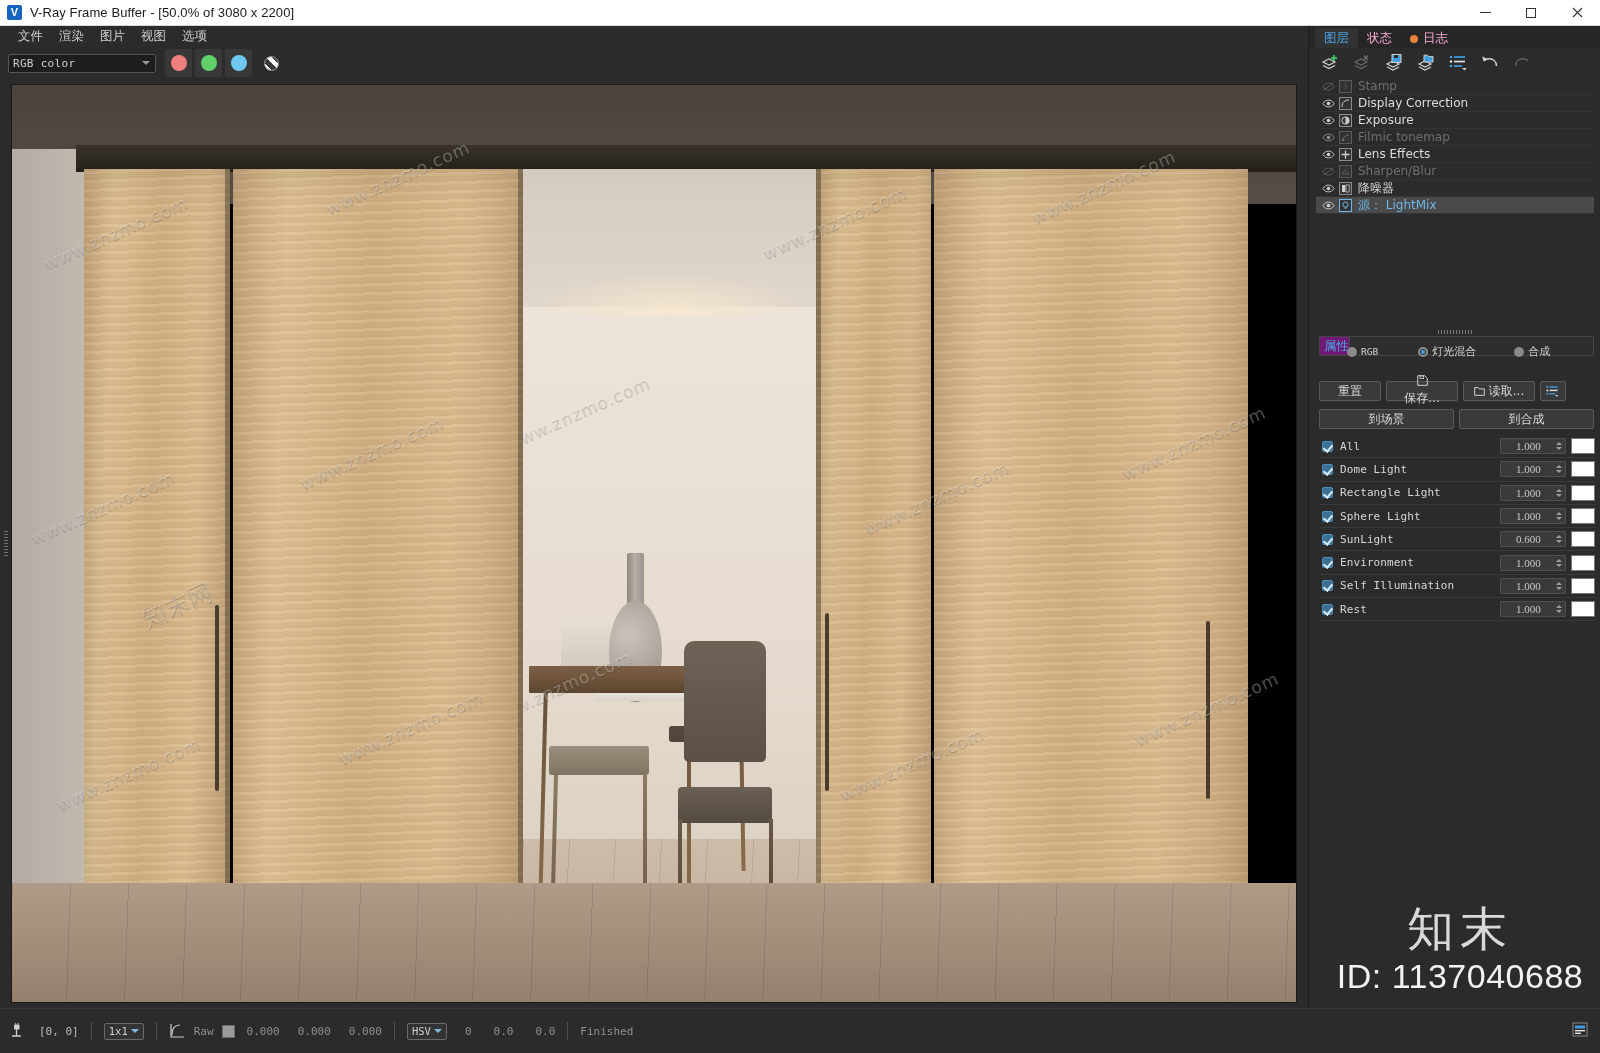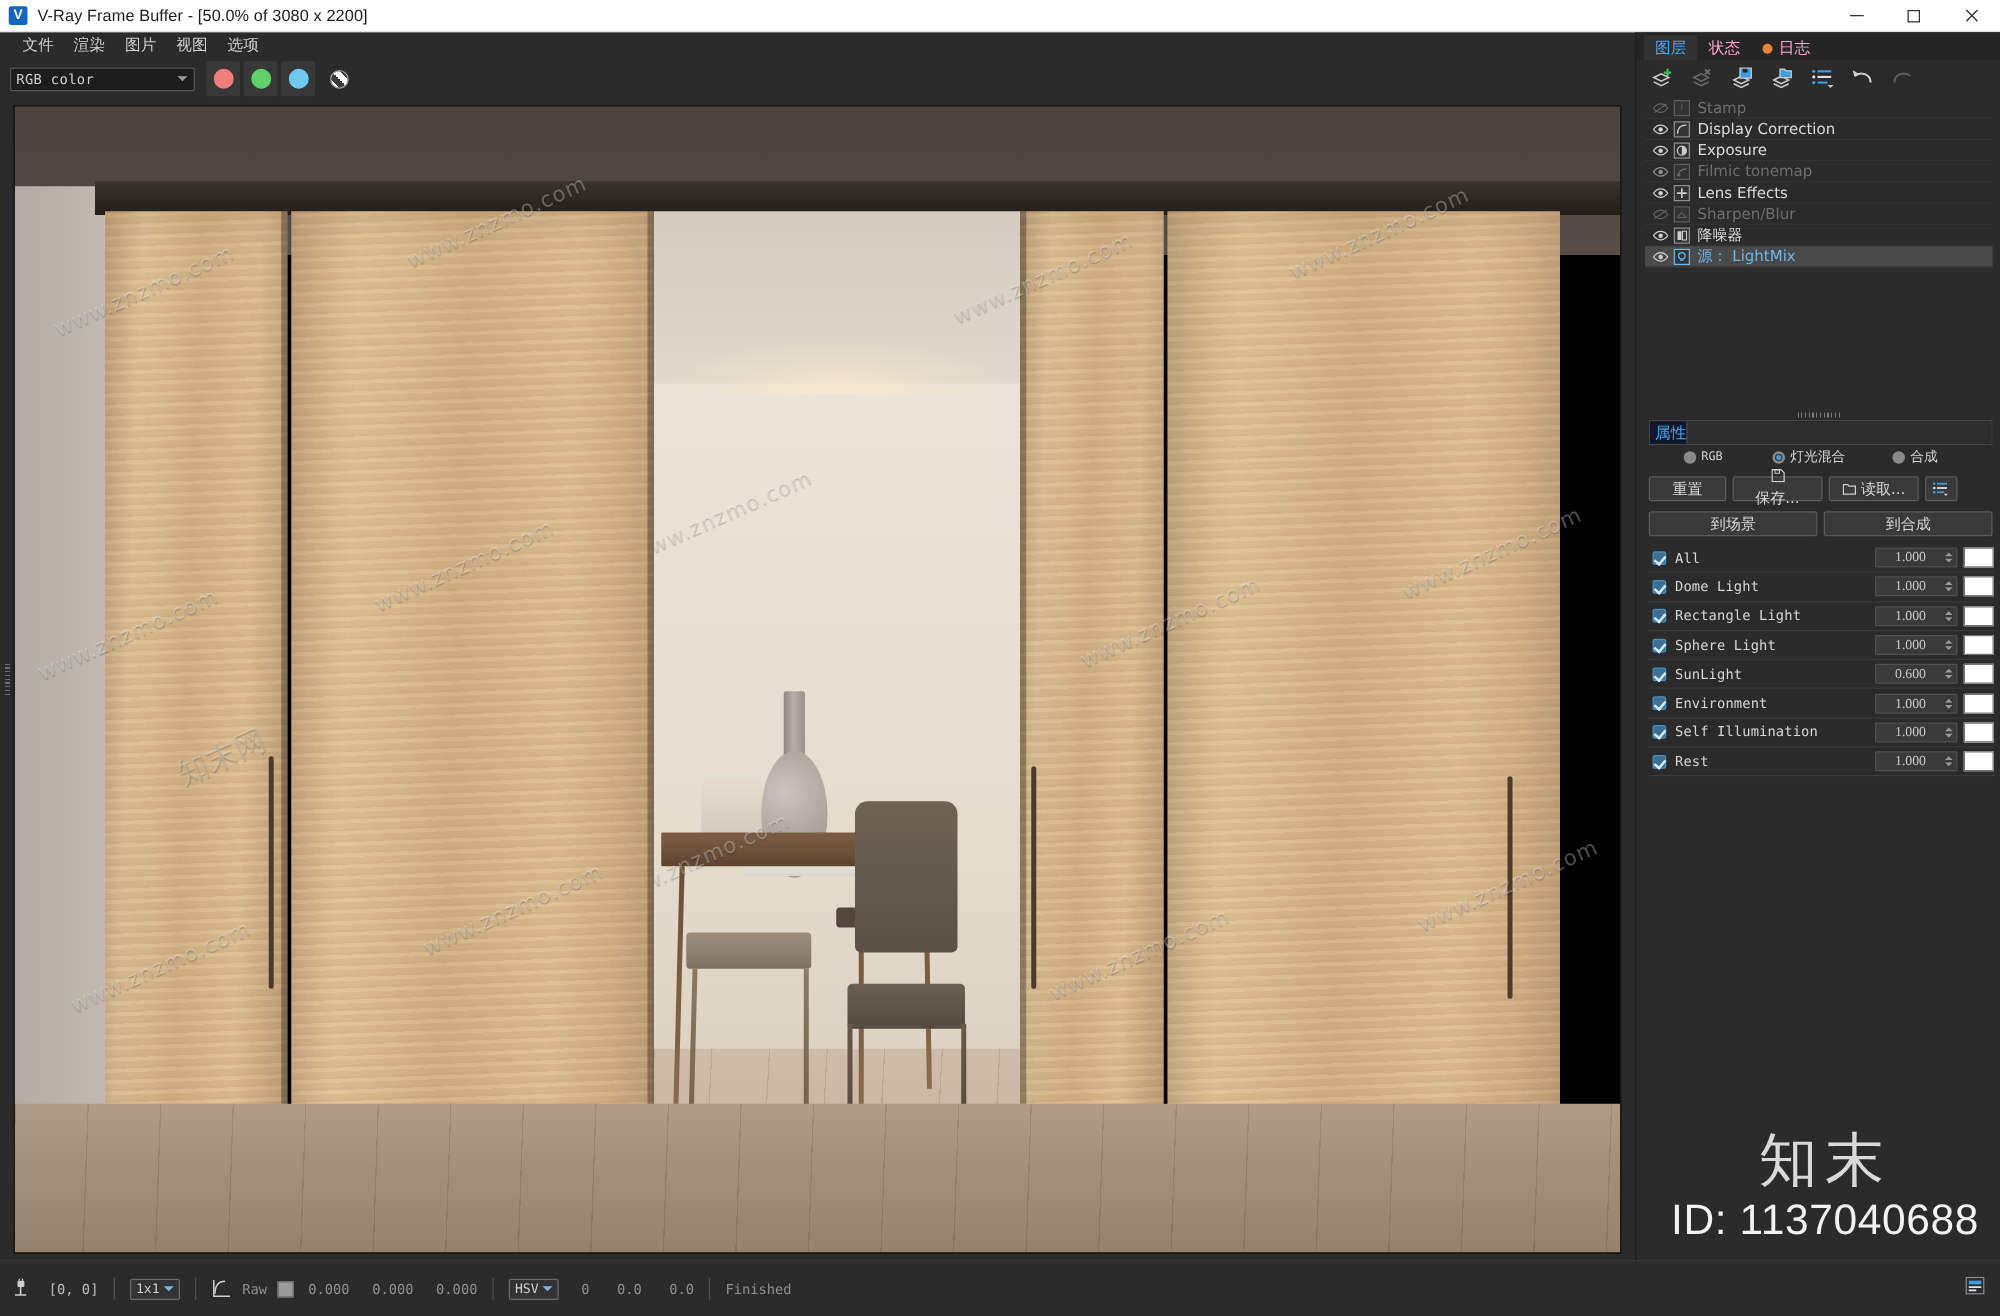--- a/index.html
+++ b/index.html
@@ -204,27 +204,27 @@
   }
   .lrow.sel .tico{ border-color:#6fb7e8; color:#6fb7e8; }
   .lrow.dim .tico{ border-color:#5a5a5a; color:#5a5a5a; }
 
   .phsplit{ position:absolute; left:10px; top:302px; width:272px; height:8px;
     display:flex; align-items:center; justify-content:center; }
   .phsplit .grip{ width:34px;height:4px;
     background:repeating-linear-gradient(to right,#7a7a7a 0 1px,transparent 1px 3px); }
   .prophdr{
     position:absolute; left:10px; top:310px; width:275px; height:20px;
-    border:1px solid #444; background:#0f172a; display:flex; align-items:center;
+    border:1px solid #444; background:#701a75; display:flex; align-items:center;
   }
   .prophdr .lbl{ font-size:12.5px;color:#4aa3e0;padding-left:4px;
     font-family:"DejaVu Sans","Liberation Sans",sans-serif; }
   .prophdr .box{ flex:1; height:18px; background:#2e2e2e; border-left:1px solid #444; }
 
-  .moderow{ position:absolute; left:10px; top:331px; width:275px; height:17px;
+  .moderow{ position:absolute; left:10px; top:317px; width:275px; height:17px;
     display:flex; align-items:center; }
   .radio{ display:flex; align-items:center; gap:4px; font-size:11px; color:#d4d4d4;
     font-family:"DejaVu Sans","Liberation Sans",sans-serif; }
   .radio .rb{ width:10px;height:10px;border-radius:50%;background:#8a8a8a; display:inline-block;}
   .radio.on .rb{ background:#3b3b3b; border:2px solid #8a8a8a; position:relative; }
   .radio.on .rb:after{ content:""; position:absolute; left:1px; top:1px; width:4px;height:4px;
     border-radius:50%; background:#3d9ee0; }
   .radio.mono{ font-family:"DejaVu Sans Mono","Liberation Mono",monospace; font-size:9.5px; }
 
   .btnrow{ position:absolute; left:10px; width:275px; display:flex; gap:5px; }

